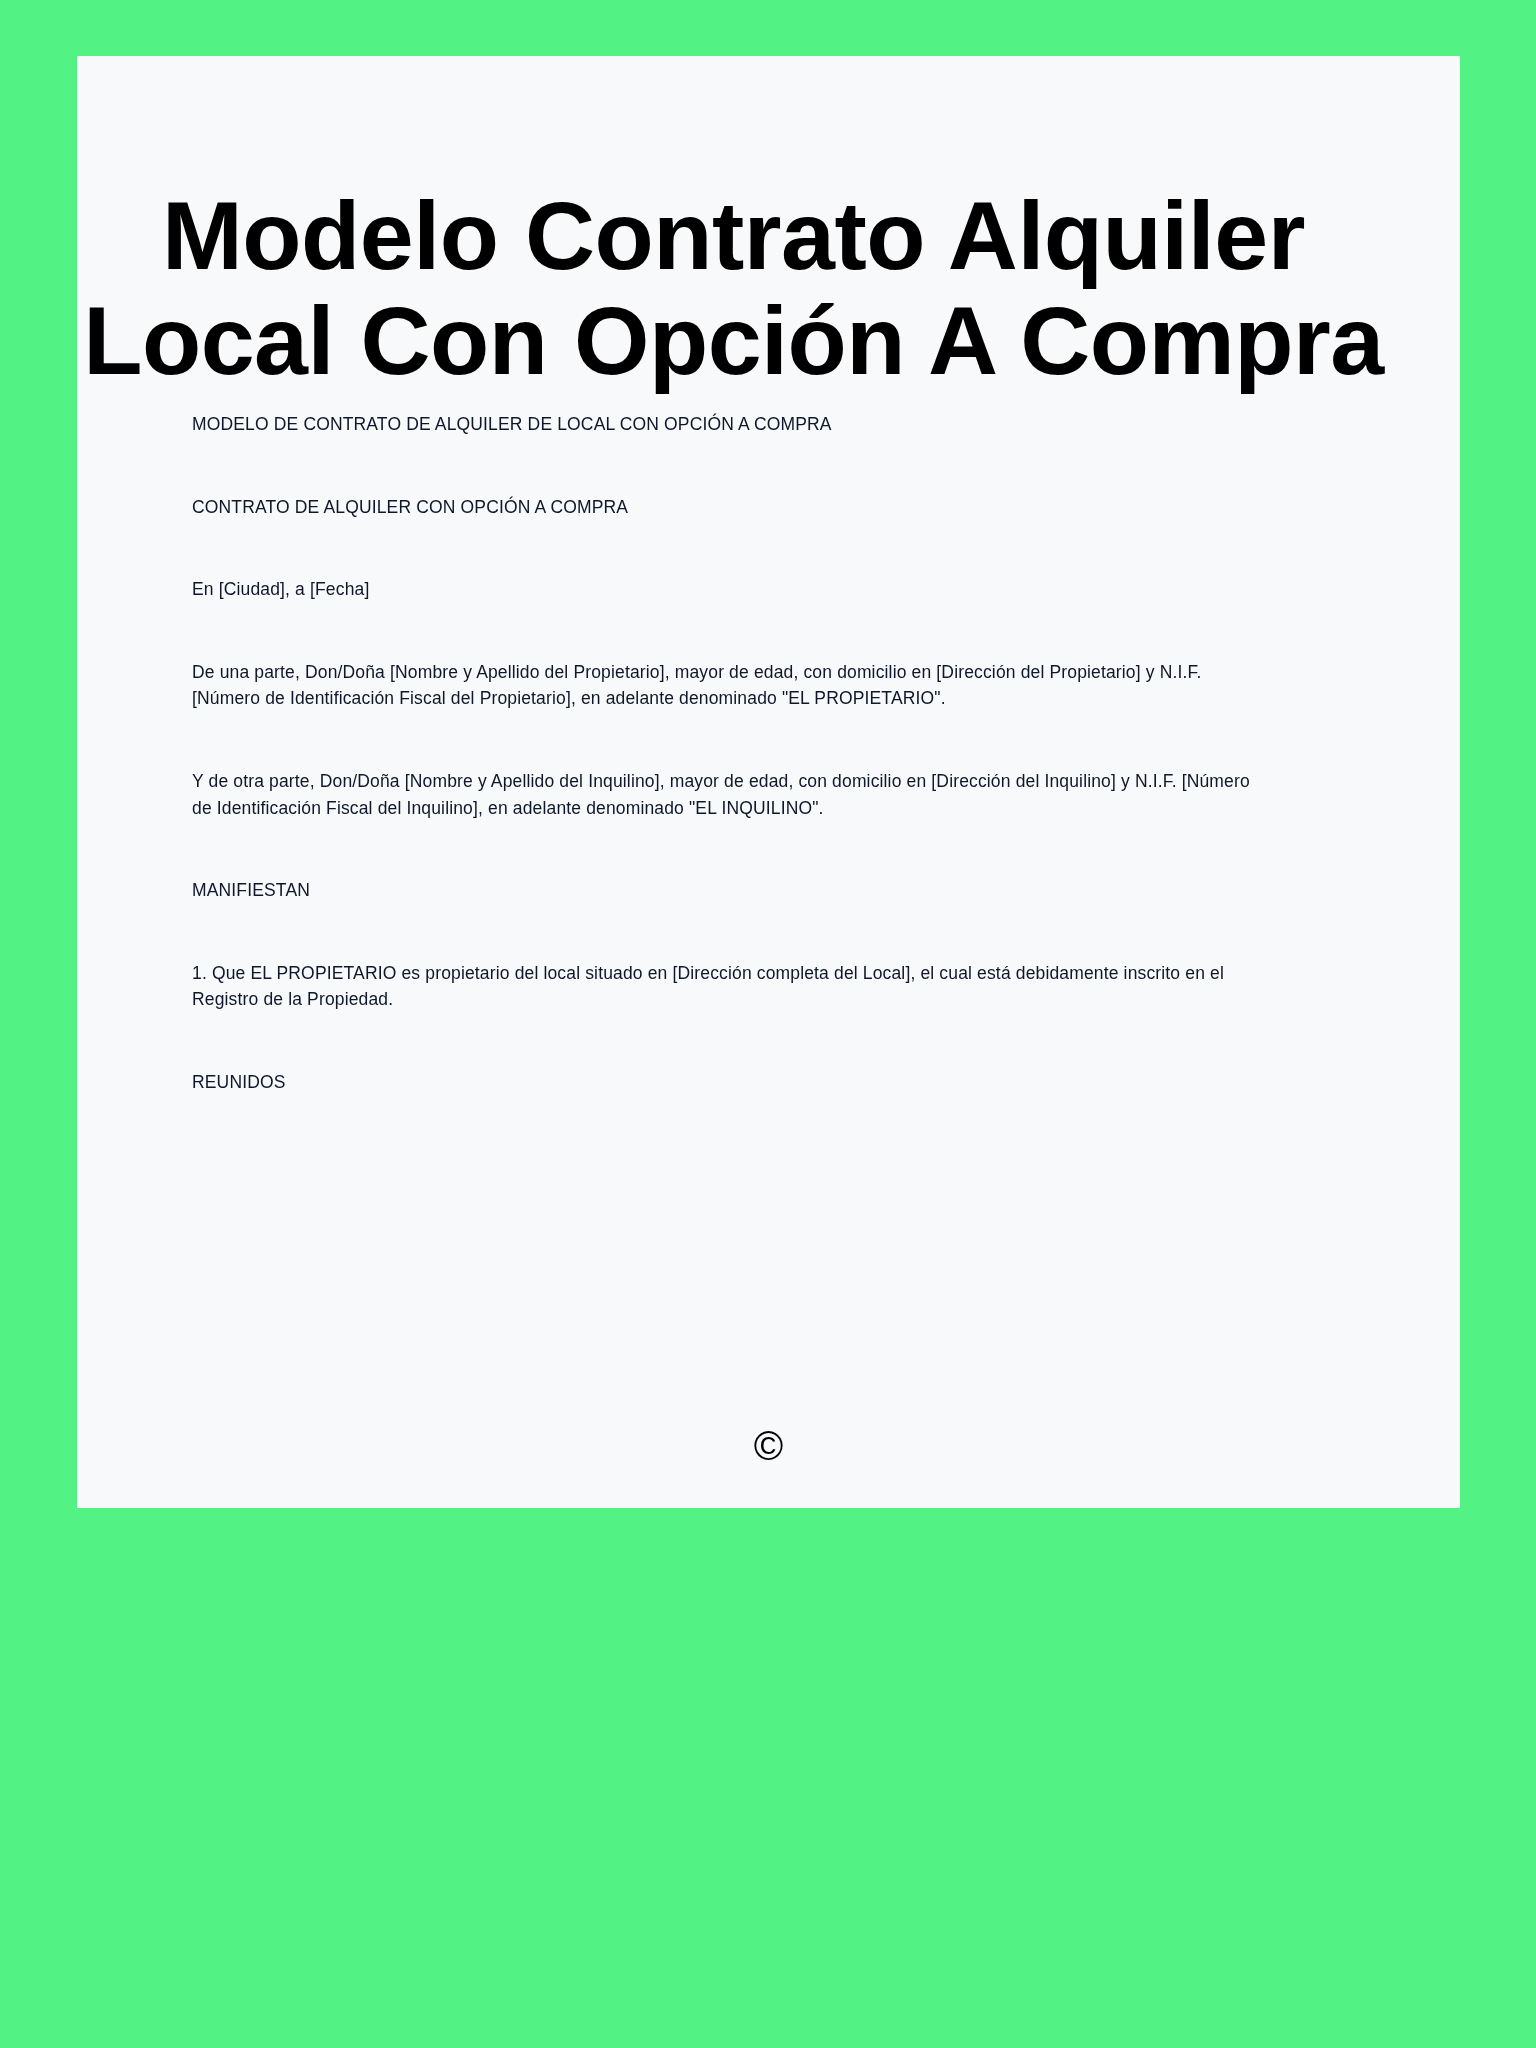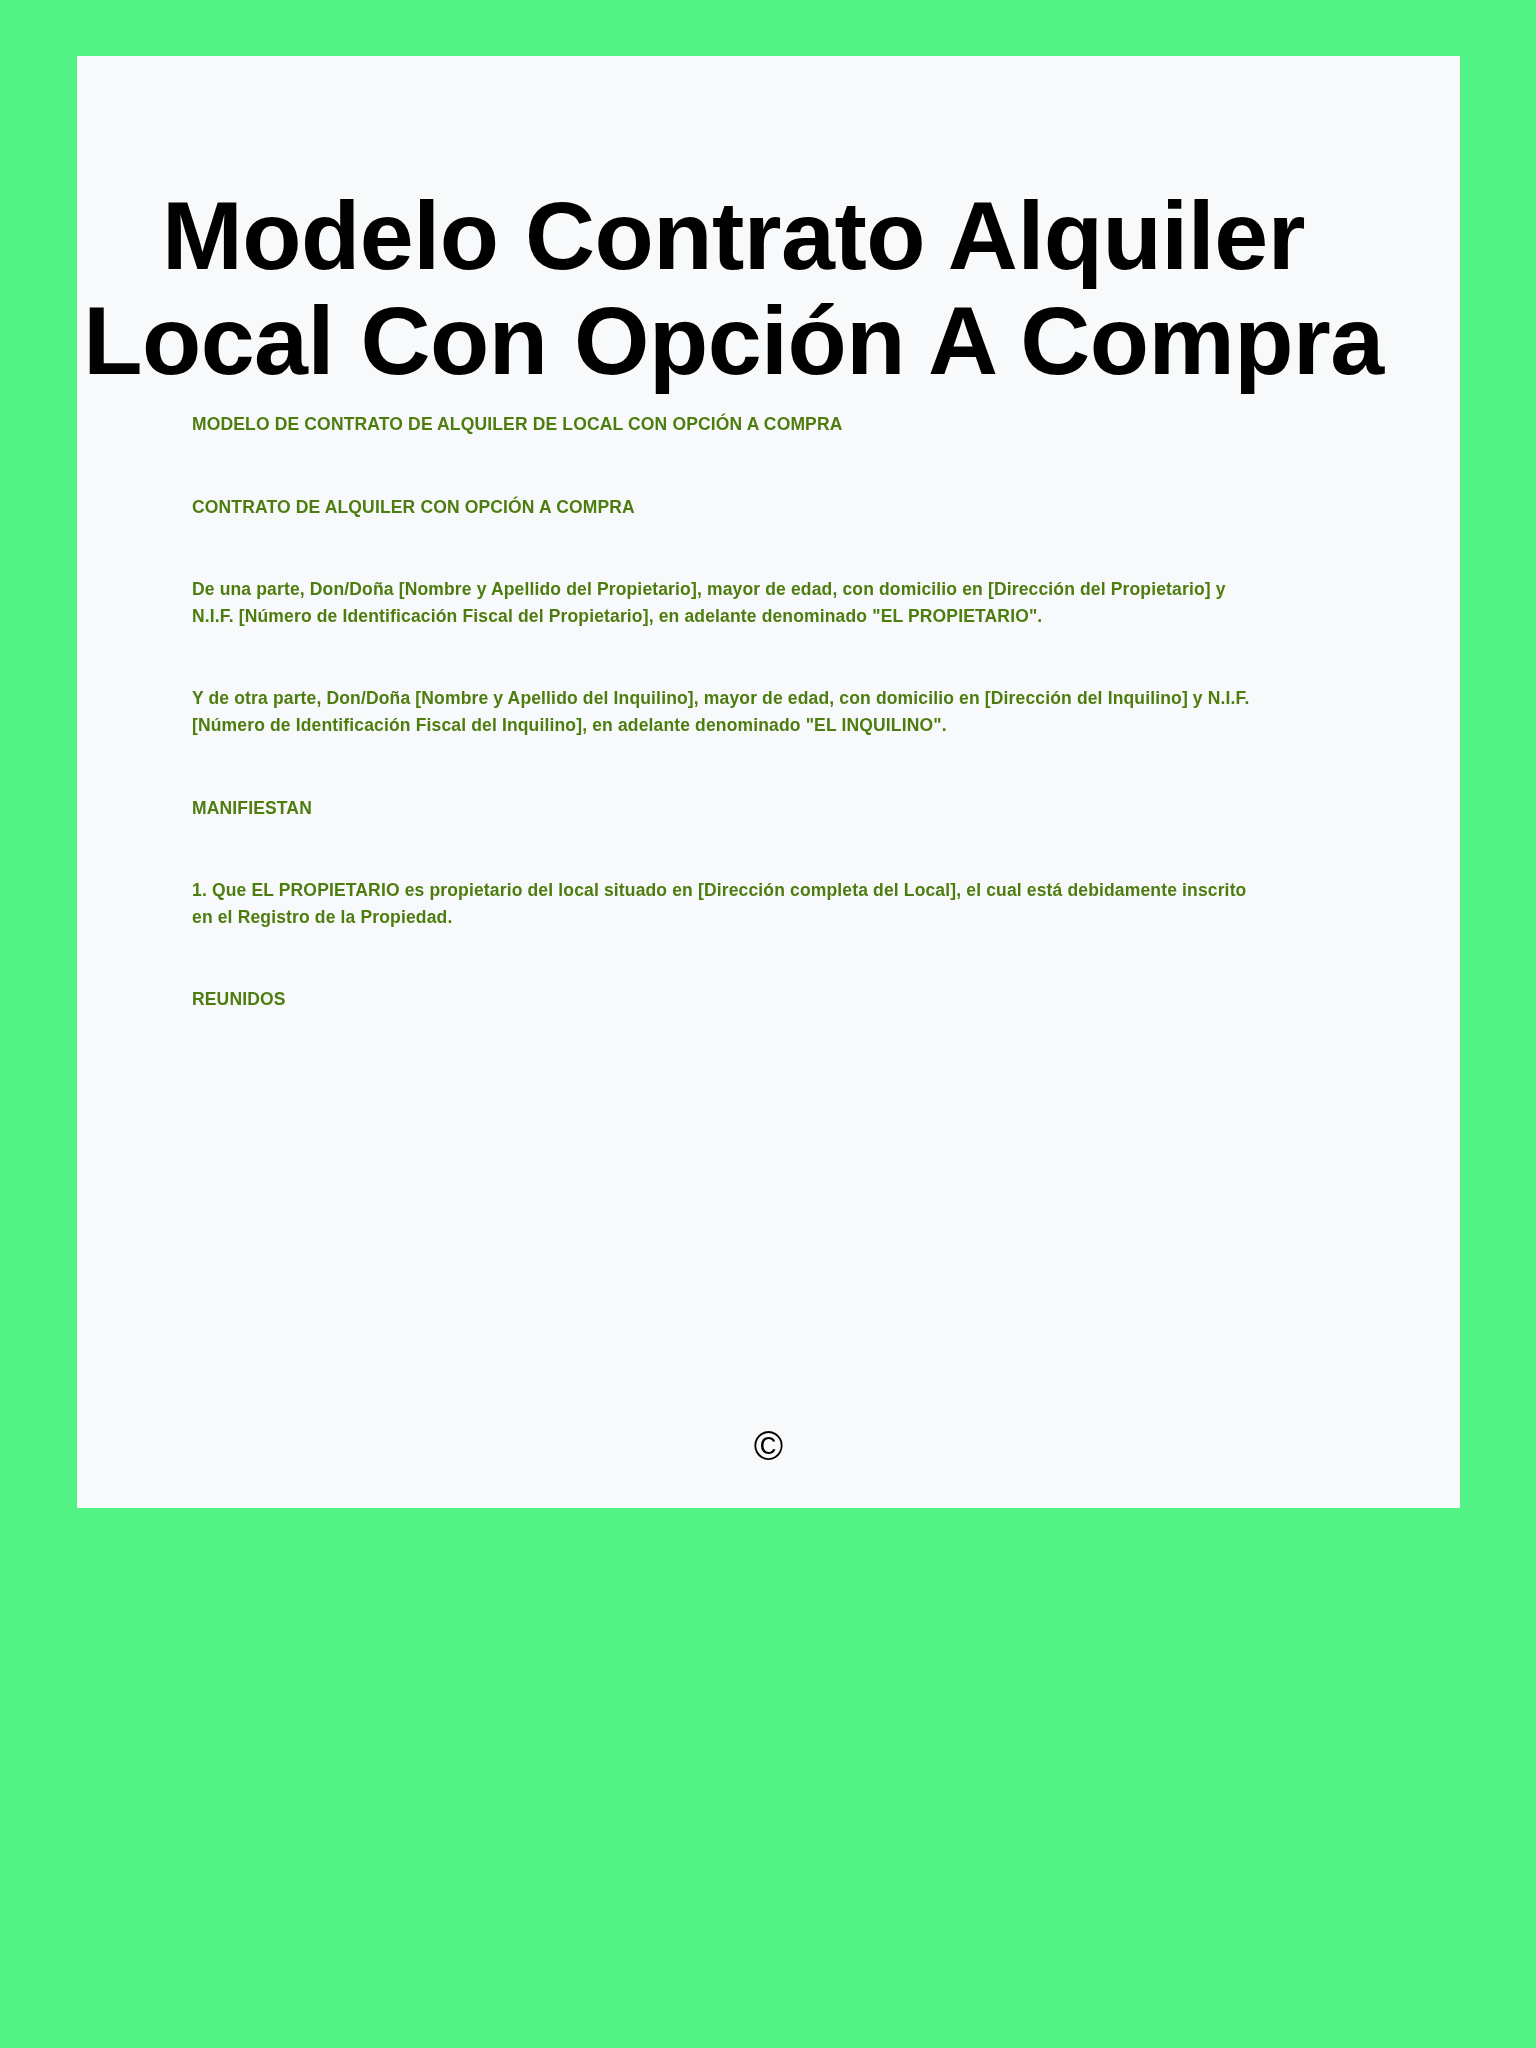--- a/index.html
+++ b/index.html
@@ -43,22 +43,22 @@
   .body-copy {
     position: absolute;
     left: 115px;
     top: 355px;
     width: 1065px;
   }
 
   .para {
     font-size: 17.5px;
     line-height: 1.52em;
-    font-weight: bold;
-    color: #4d7c0f;
+    font-weight: normal;
+    color: #0f172a;
     margin: 0 0 56px 0;
     letter-spacing: 0.15px;
   }
 
   .para.heading {
     margin-bottom: 56px;
   }
 
   .para.last {
     margin-bottom: 0;
@@ -82,20 +82,21 @@
 <div class="page">
 
   <h1 class="page-title">
     <span>Modelo Contrato Alquiler</span><br>
     <span>Local Con Opción A Compra</span>
   </h1>
 
   <div class="body-copy">
     <p class="para heading">MODELO DE CONTRATO DE ALQUILER DE LOCAL CON OPCIÓN A COMPRA</p>
     <p class="para heading">CONTRATO DE ALQUILER CON OPCIÓN A COMPRA</p>
+    <p class="para">En [Ciudad], a [Fecha]</p>
     <p class="para">De una parte, Don/Doña [Nombre y Apellido del Propietario], mayor de edad, con domicilio en [Dirección del Propietario] y N.I.F. [Número de Identificación Fiscal del Propietario], en adelante denominado "EL PROPIETARIO".</p>
     <p class="para">Y de otra parte, Don/Doña [Nombre y Apellido del Inquilino], mayor de edad, con domicilio en [Dirección del Inquilino] y N.I.F. [Número de Identificación Fiscal del Inquilino], en adelante denominado "EL INQUILINO".</p>
     <p class="para heading">MANIFIESTAN</p>
     <p class="para">1. Que EL PROPIETARIO es propietario del local situado en [Dirección completa del Local], el cual está debidamente inscrito en el Registro de la Propiedad.</p>
     <p class="para last">REUNIDOS</p>
   </div>
 
   <div class="copyright-mark">©</div>
 
 </div>

